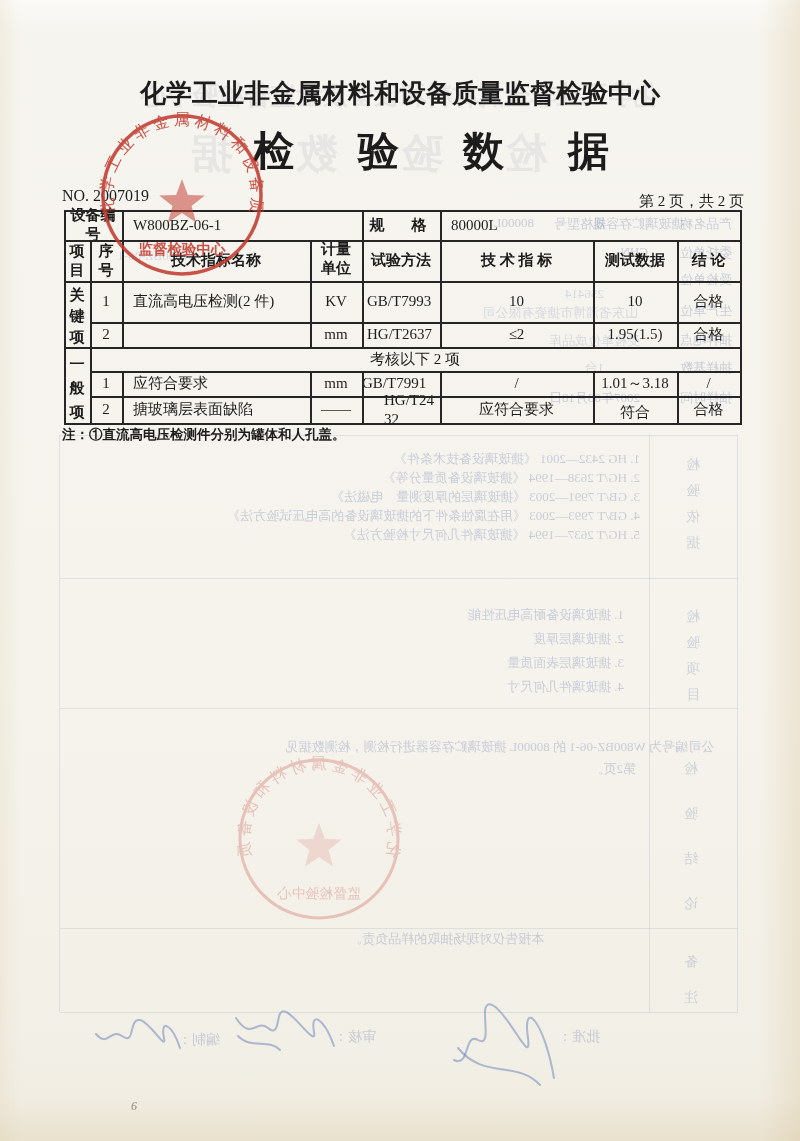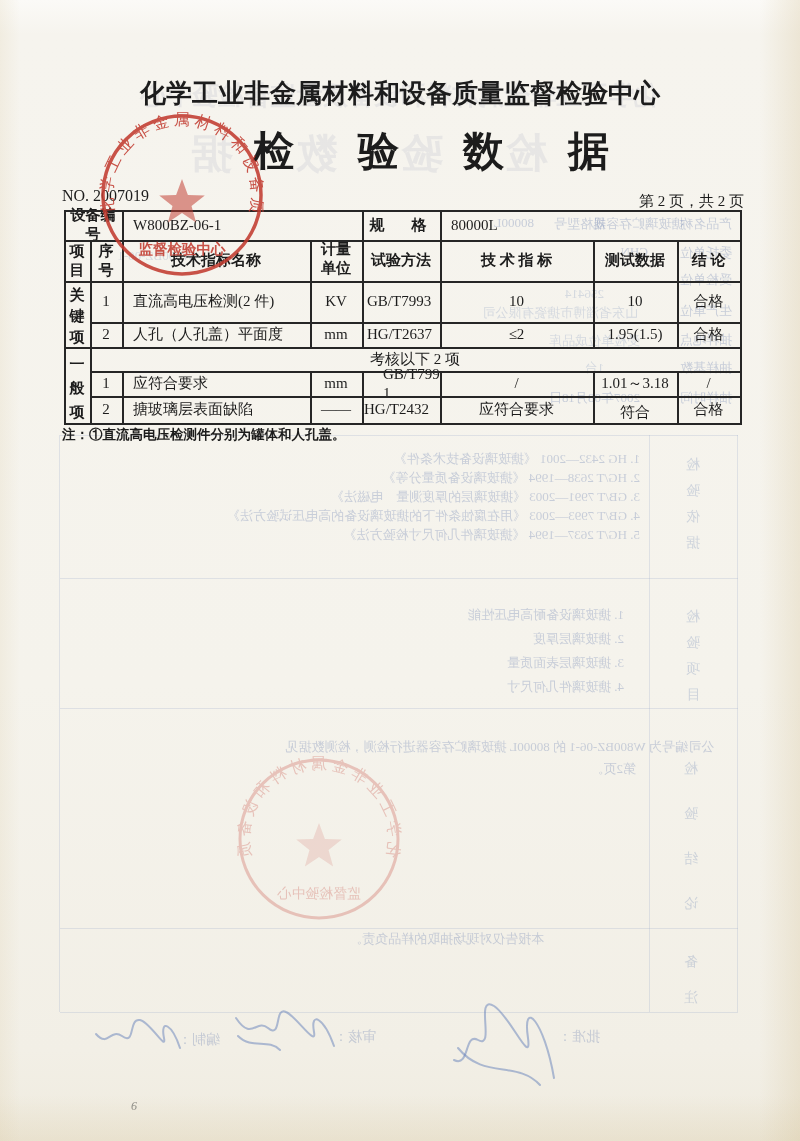--- a/index.html
+++ b/index.html
@@ -161,41 +161,40 @@
 
     <div class="cell" style="left:90px;top:281px;width:32px;height:41px;">1</div>
     <div class="cell l" style="left:122px;top:281px;width:188px;height:41px;">直流高电压检测(2 件)</div>
     <div class="cell" style="left:310px;top:281px;width:52px;height:41px;">KV</div>
     <div class="cell l" style="left:362px;top:281px;width:78px;height:41px;padding-left:5px;">GB/T7993</div>
     <div class="cell" style="left:440px;top:281px;width:153px;height:41px;">10</div>
     <div class="cell" style="left:593px;top:281px;width:84px;height:41px;">10</div>
     <div class="cell" style="left:677px;top:281px;width:63px;height:41px;">合格</div>
 
     <div class="cell" style="left:90px;top:322px;width:32px;height:25px;">2</div>
-    <div class="cell l" style="left:122px;top:322px;width:188px;height:25px;">人孔（人孔盖）平面度</div>
     <div class="cell" style="left:310px;top:322px;width:52px;height:25px;">mm</div>
     <div class="cell l" style="left:362px;top:322px;width:78px;height:25px;padding-left:5px;">HG/T2637</div>
     <div class="cell" style="left:440px;top:322px;width:153px;height:25px;">≤2</div>
     <div class="cell" style="left:593px;top:322px;width:84px;height:25px;">1.95(1.5)</div>
     <div class="cell" style="left:677px;top:322px;width:63px;height:25px;">合格</div>
 
     <div class="cell" style="left:90px;top:347px;width:650px;height:24px;">考核以下 2 项</div>
 
     <div class="cell" style="left:90px;top:371px;width:32px;height:25px;">1</div>
     <div class="cell l" style="left:122px;top:371px;width:188px;height:25px;">应符合要求</div>
     <div class="cell" style="left:310px;top:371px;width:52px;height:25px;">mm</div>
-    <div class="cell l" style="left:362px;top:371px;width:78px;height:25px;padding-left:21px;border-radius:8px;">GB/T7991</div>
+    <div class="cell l" style="left:362px;top:371px;width:78px;height:25px;padding-left:0;border-radius:8px;">GB/T7991</div>
     <div class="cell" style="left:440px;top:371px;width:153px;height:25px;">/</div>
     <div class="cell" style="left:593px;top:371px;width:84px;height:25px;">1.01～3.18</div>
     <div class="cell" style="left:677px;top:371px;width:63px;height:25px;">/</div>
 
     <div class="cell" style="left:90px;top:396px;width:32px;height:27px;">2</div>
     <div class="cell l" style="left:122px;top:396px;width:188px;height:27px;">搪玻璃层表面缺陷</div>
     <div class="cell" style="left:310px;top:396px;width:52px;height:27px;">——</div>
-    <div class="cell l" style="left:362px;top:396px;width:78px;height:27px;padding-left:2px;">HG/T2432</div>
+    <div class="cell l" style="left:362px;top:396px;width:78px;height:27px;padding-left:22px;">HG/T2432</div>
     <div class="cell" style="left:440px;top:396px;width:153px;height:27px;">应符合要求</div>
     <div class="cell" style="left:593px;top:396px;width:84px;height:33px;">符合</div>
     <div class="cell" style="left:677px;top:396px;width:63px;height:27px;">合格</div>
 
     <div class="abs note">注：①直流高电压检测件分别为罐体和人孔盖。</div>
     <div class="abs pencil">6</div>
 
     <svg class="stamp" style="left:95px;top:108px;opacity:0.88;" width="175" height="175" viewBox="0 0 175 175">
       <circle cx="87" cy="87" r="79" fill="none" stroke="#c23c31" stroke-width="3.5"></circle>
       <defs>

